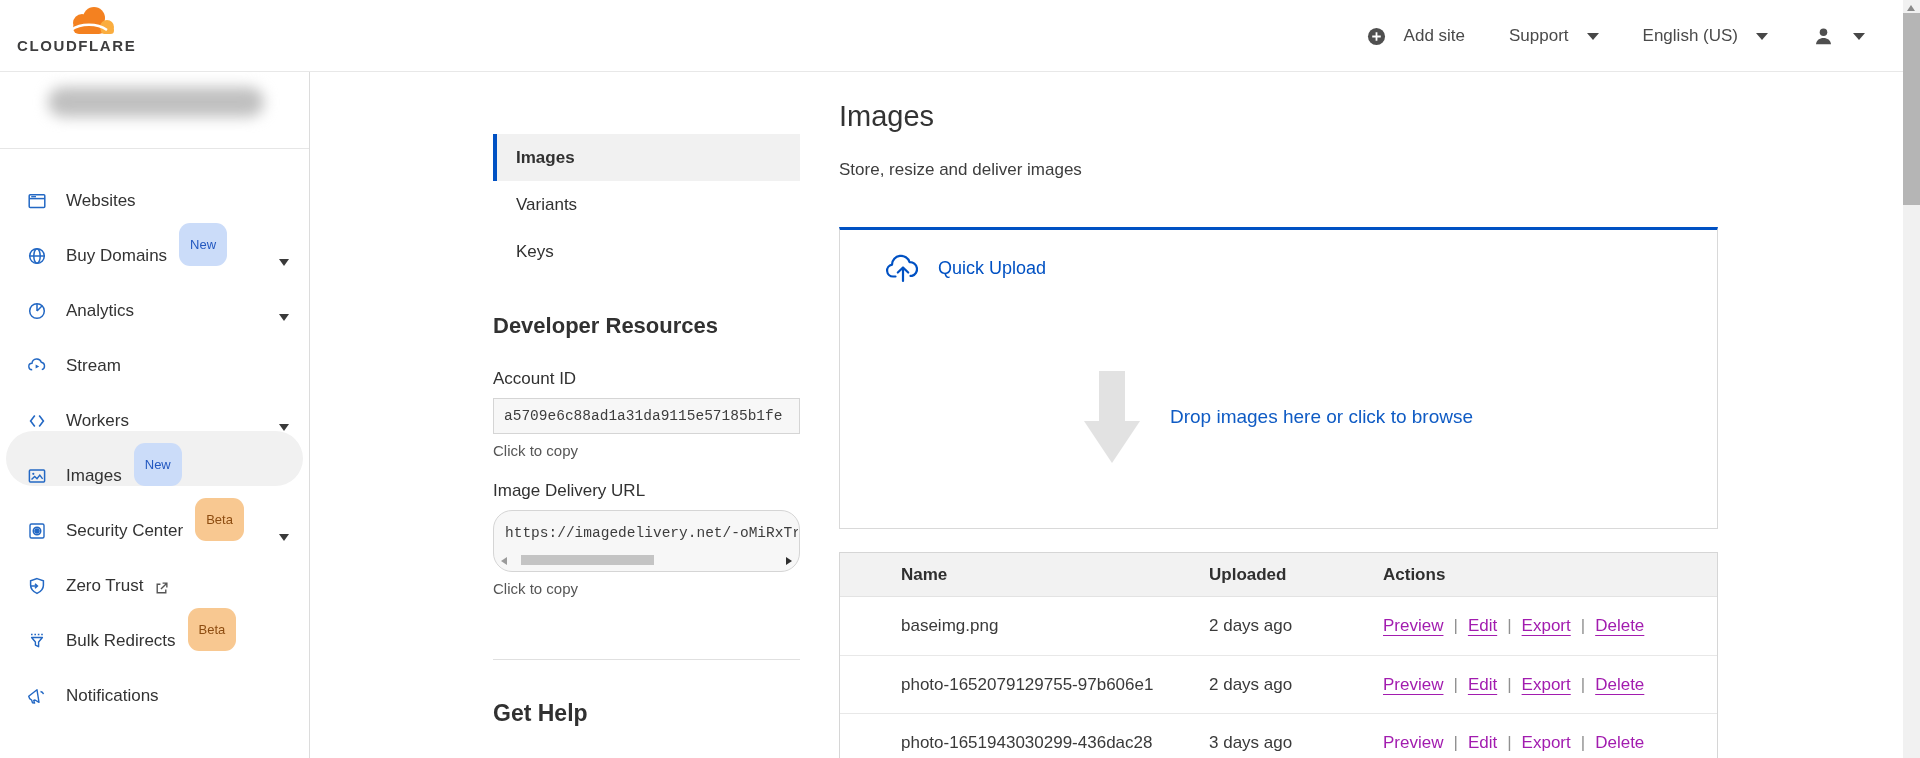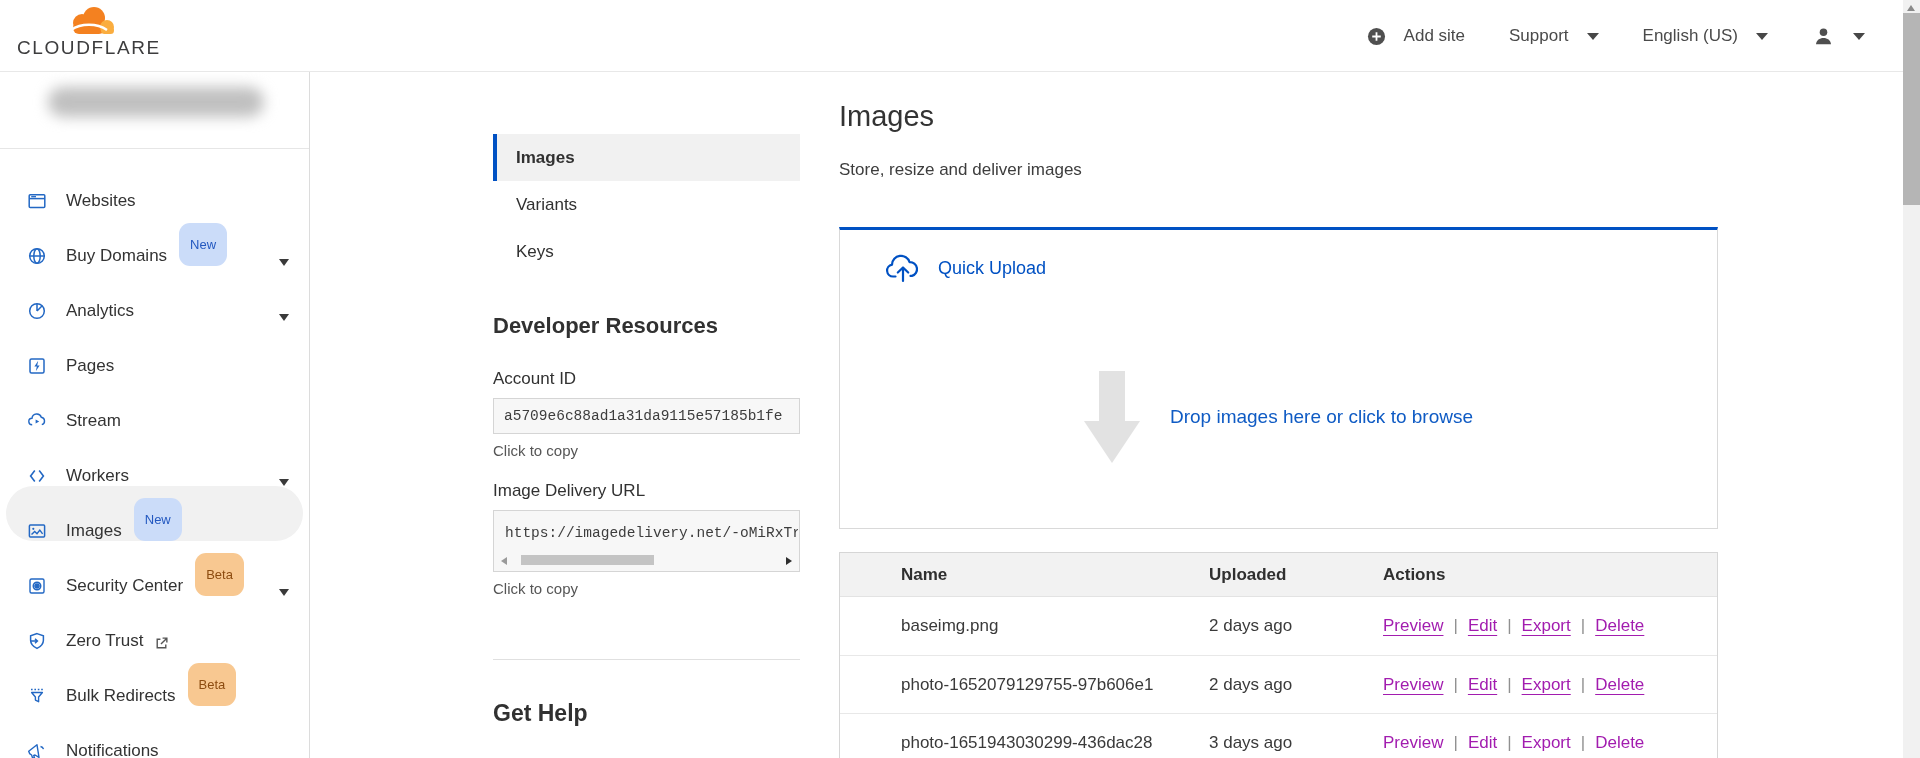--- a/index.html
+++ b/index.html
@@ -6,21 +6,21 @@
   html,body { margin:0; padding:0; background:#fff; }
   #page {
     position:relative; width:1920px; height:758px; overflow:hidden; background:#fff;
     font-family:"Liberation Sans","DejaVu Sans",sans-serif; color:#313131;
   }
   
   .header { position:absolute; left:0; top:0; width:1920px; height:72px; background:#fff;
             border-bottom:1px solid #e8e8e8; z-index:5; }
   .logo { position:absolute; left:17px; top:6px; width:130px; cursor:pointer; }
   .logo svg { display:block; margin-left:44px; }
-  .logo-text { font-size:19px; font-weight:400; letter-spacing:1.6px; color:#3d3d3e; margin-top:1px; }
+  .logo-text { font-size:15px; font-weight:700; letter-spacing:1.6px; color:#3d3d3e; margin-top:1px; }
   .header-right { position:absolute; right:55px; top:0; height:72px; display:flex; align-items:center; gap:44px; }
   .hbtn { display:flex; align-items:center; gap:18px; font-size:17px; color:#4a4a4a; cursor:pointer; white-space:nowrap; }
   .chev { width:0; height:0; border-left:6px solid transparent; border-right:6px solid transparent;
           border-top:7px solid #474747; display:inline-block; }
   
   .vscroll { position:absolute; right:0; top:0; width:17px; height:758px; background:#f1f1f1; z-index:9; }
   .vscroll-up { position:absolute; top:5px; left:4px; width:0; height:0;
                 border-left:4.5px solid transparent; border-right:4.5px solid transparent;
                 border-bottom:6px solid #8a8a8a; }
   .vthumb { position:absolute; top:13px; left:0; width:17px; height:192px; background:#b5b5b5; }
@@ -48,21 +48,21 @@
   .subnav-item { height:47px; display:flex; align-items:center; padding-left:23px; font-size:17px;
                  color:#313131; cursor:pointer; }
   .subnav-item.selected { background:#f1f1f1; border-left:4px solid #0051c3; padding-left:19px; font-weight:700; }
   
   .dev-res { position:absolute; left:493px; top:313px; width:307px; }
   .section-title { font-size:22px; font-weight:700; color:#313131; margin:0 0 30px 0; }
   .field-label { font-size:17px; color:#313131; margin-bottom:9px; }
   .copy-input { background:#f7f7f7; border:1px solid #d5d5d5; font-family:"Liberation Mono","DejaVu Sans Mono",monospace;
                 font-size:14.5px; color:#3d3d3d; cursor:pointer; }
   .copy-input.acct { height:36px; display:flex; align-items:center; padding:0 10px; }
-  .copy-input.url { height:62px; padding:1px; }
+  .copy-input.url { height:62px; padding:1px;border-radius:19px; }
   .url-text { height:42px; line-height:42px; padding:0 10px; overflow:hidden; white-space:nowrap; }
   .hscroll { position:relative; height:14px; margin:0 3px 4px 3px; }
   .h-left { position:absolute; left:3px; top:3px; width:0; height:0;
             border-top:4.5px solid transparent; border-bottom:4.5px solid transparent;
             border-right:6px solid #9a9a9a; }
   .h-thumb { position:absolute; left:23px; top:1px; width:133px; height:10px; background:#c4c4c4; }
   .h-right { position:absolute; right:3px; top:3px; width:0; height:0;
              border-top:4.5px solid transparent; border-bottom:4.5px solid transparent;
              border-left:6px solid #2e2e2e; }
   .hint { font-size:15px; color:#565656; margin-top:8px; }
@@ -176,29 +176,20 @@
             <svg viewBox="0 0 20 20" fill="none" stroke="currentColor" stroke-width="1.5">
               <circle cx="10" cy="10" r="7.3"></circle>
               <path d="M10 10V2.7M10 10l5.2-5.2"></path>
             </svg>
           </span>
           <span class="side-label">Analytics</span>
           <span class="side-chev"></span>
         </div>
         <div class="side-item">
           <span class="side-icon">
-            <svg viewBox="0 0 20 20">
-              <rect x="3" y="3" width="14" height="14" rx="1.5" fill="none" stroke="currentColor" stroke-width="1.5"></rect>
-              <path d="M11.2 4.8L7.4 10.6h2.4l-1 4.6 3.8-5.8h-2.4z" fill="currentColor"></path>
-            </svg>
-          </span>
-          <span class="side-label">Pages</span>
-        </div>
-        <div class="side-item">
-          <span class="side-icon">
             <svg viewBox="0 0 20 20" fill="none" stroke="currentColor" stroke-width="1.4">
               <path d="M5.2 13.8a3.3 3.3 0 01-.2-6.6 4.8 4.8 0 019.3-.9 3.8 3.8 0 01.5 7.4"></path>
               <path d="M8.6 8.4l3.6 2.1-3.6 2.1z" fill="currentColor" stroke="none"></path>
             </svg>
           </span>
           <span class="side-label">Stream</span>
         </div>
         <div class="side-item">
           <span class="side-icon">
             <svg viewBox="0 0 20 20" fill="none" stroke="currentColor" stroke-width="1.6">

